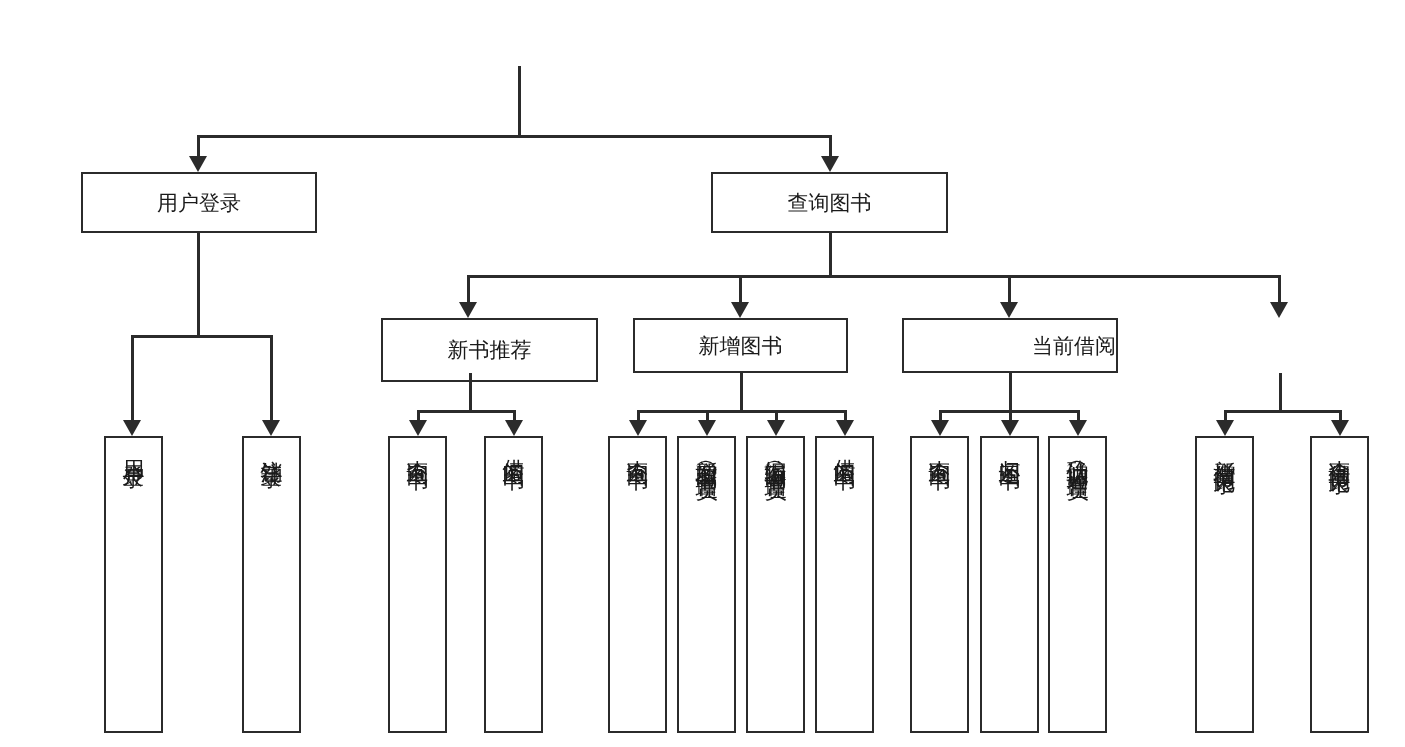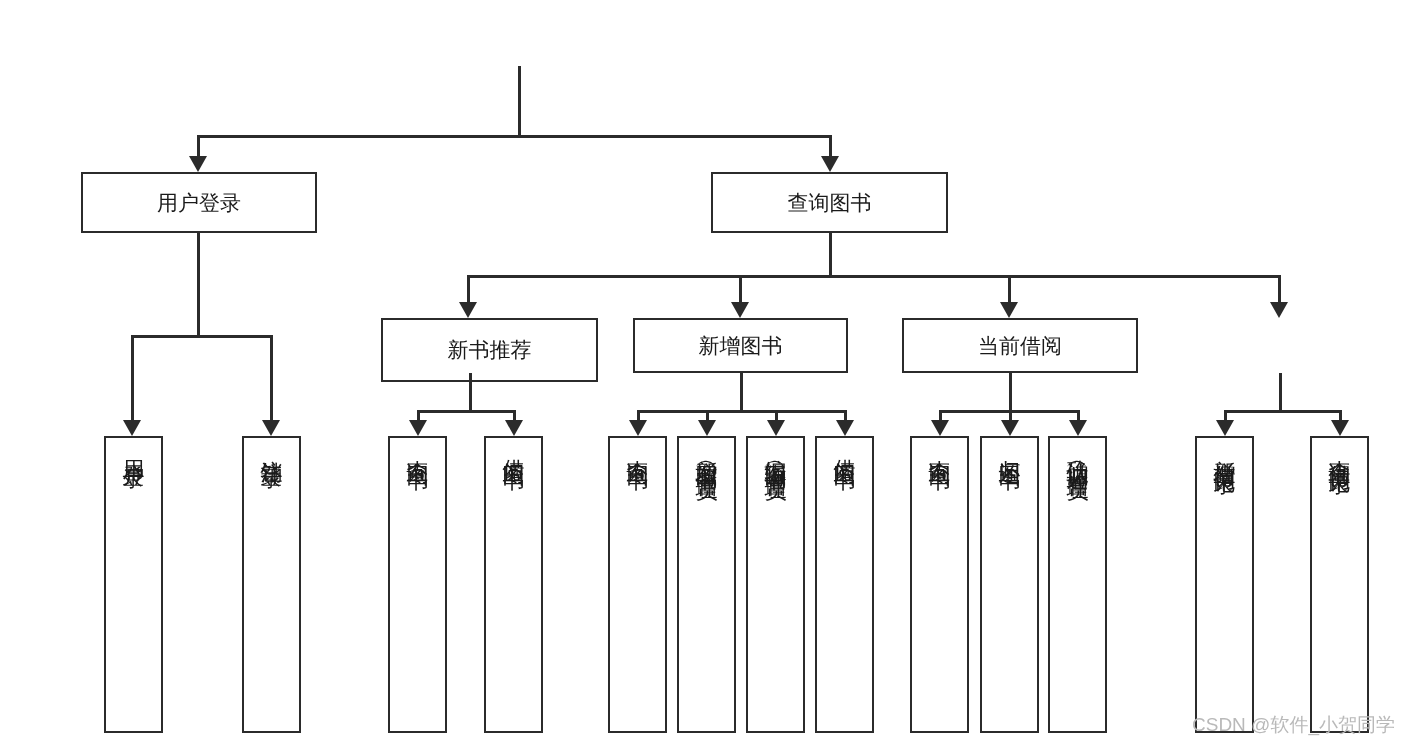--- a/index.html
+++ b/index.html
@@ -86,21 +86,21 @@
   <div class="node lvl2" id="node-l2-1" style="left: 711px; top: 172px; width: 237px; height: 61px;">
     <span>查询图书</span>
   </div>
 
   <div class="node lvl3" id="node-l3-0" style="left: 361px; top: 318px; width: 217px; height: 64px; margin-left: 20px;">
     <span>新书推荐</span>
   </div>
   <div class="node lvl3" id="node-l3-1" style="left: 633px; top: 318px; width: 215px; height: 55px;">
     <span>新增图书</span>
   </div>
-  <div class="node lvl3" id="node-l3-2" style="left: 902px; top: 318px; width: 236px; height: 55px;">
+  <div class="node lvl3" id="node-l3-2" style="left: 902px; top: 318px; width: 216px; height: 55px; justify-content: flex-end;">
     <span>当前借阅</span>
   </div>
 
   <div id="leaf-host">
       <div class="node leaf" style="left: 104px; top: 436px; width: 59px; height: 297px;">
         <span class="vtext">用户登录</span>
       </div>
       <div class="node leaf" style="left: 242px; top: 436px; width: 59px; height: 297px;">
         <span class="vtext">注销登录</span>
       </div>
@@ -187,15 +187,14 @@
       <div class="vline" style="left: 1076.5px; top: 410px; height: 12px;"></div>
       <div class="arrow" style="left: 1068.5px; top: 420px;"></div>
       <div class="vline" style="left: 1279px; top: 373px; height: 37px;"></div>
       <div class="hline" style="left: 1224.5px; top: 410px; width: 115px;"></div>
       <div class="vline" style="left: 1223.5px; top: 410px; height: 12px;"></div>
       <div class="arrow" style="left: 1215.5px; top: 420px;"></div>
       <div class="vline" style="left: 1338.5px; top: 410px; height: 12px;"></div>
       <div class="arrow" style="left: 1330.5px; top: 420px;"></div>
     </div>
 
-  <div id="watermark" style="left: 1192px; top: 712px;">CSDN @软件_小贺同学</div>
 
 </div>
 
 </body></html>

